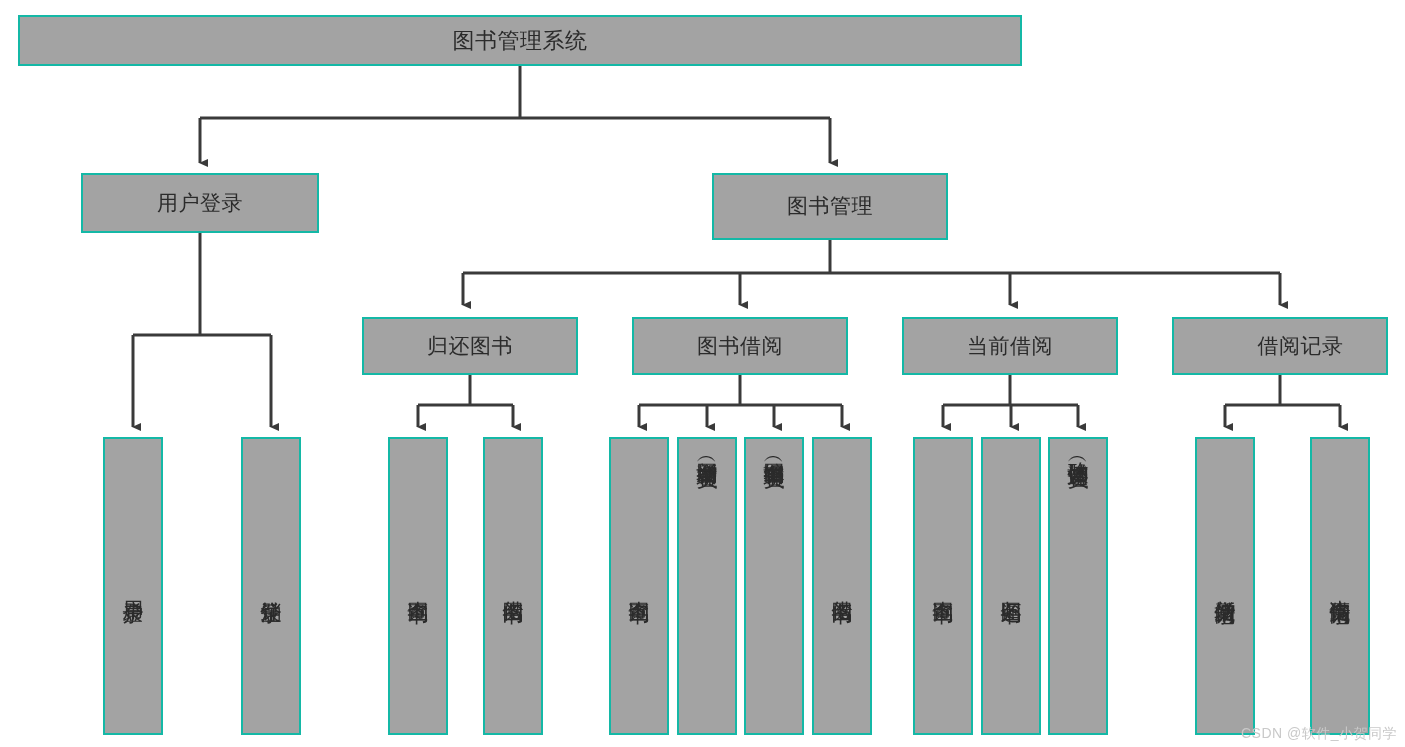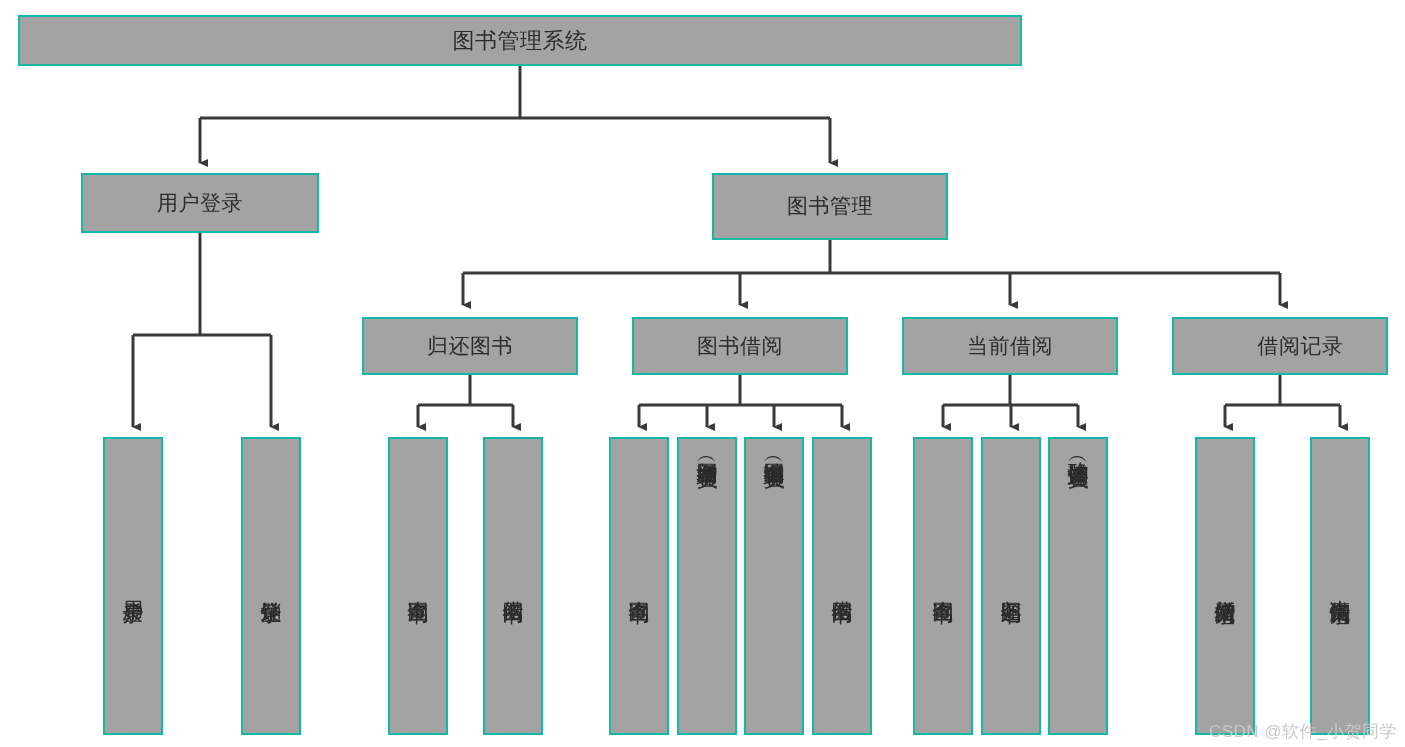--- a/index.html
+++ b/index.html
@@ -60,21 +60,21 @@
     white-space: nowrap;
   }
   
   .node.vert.centered { align-items: center; padding-top: 0; }
 
   
   #watermark {
     position: absolute;
     right: 8px;
     bottom: 4px;
-    font-size: 17px;
+    font-size: 14px;
     color: #c9c9c9;
     letter-spacing: 0.5px;
     user-select: none;
     white-space: nowrap;
   }
 </style>
 </head>
 <body>
 
 <div id="canvas">

